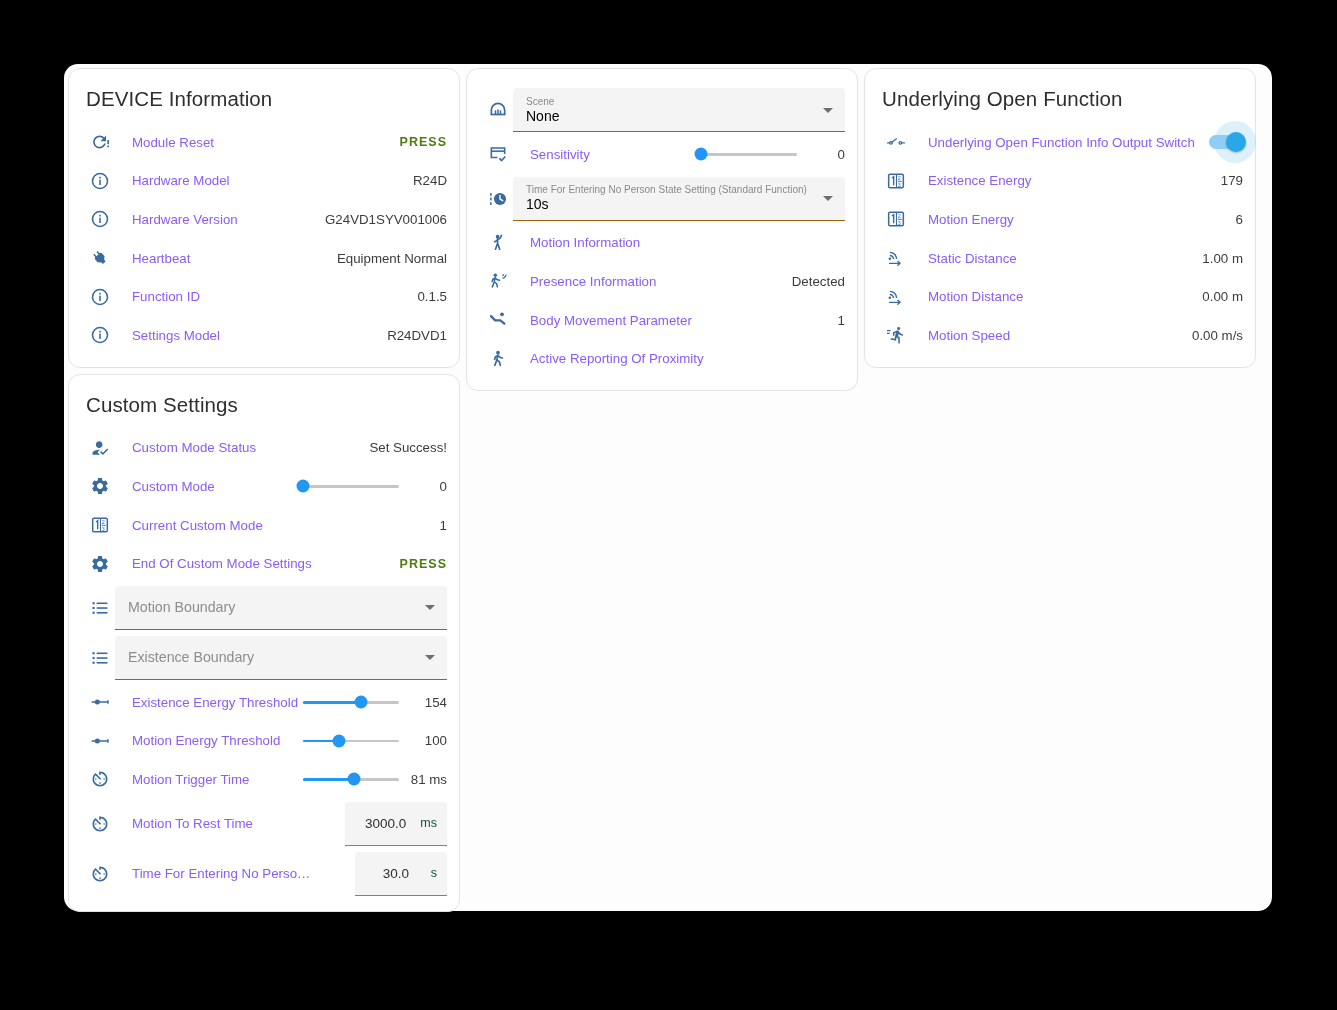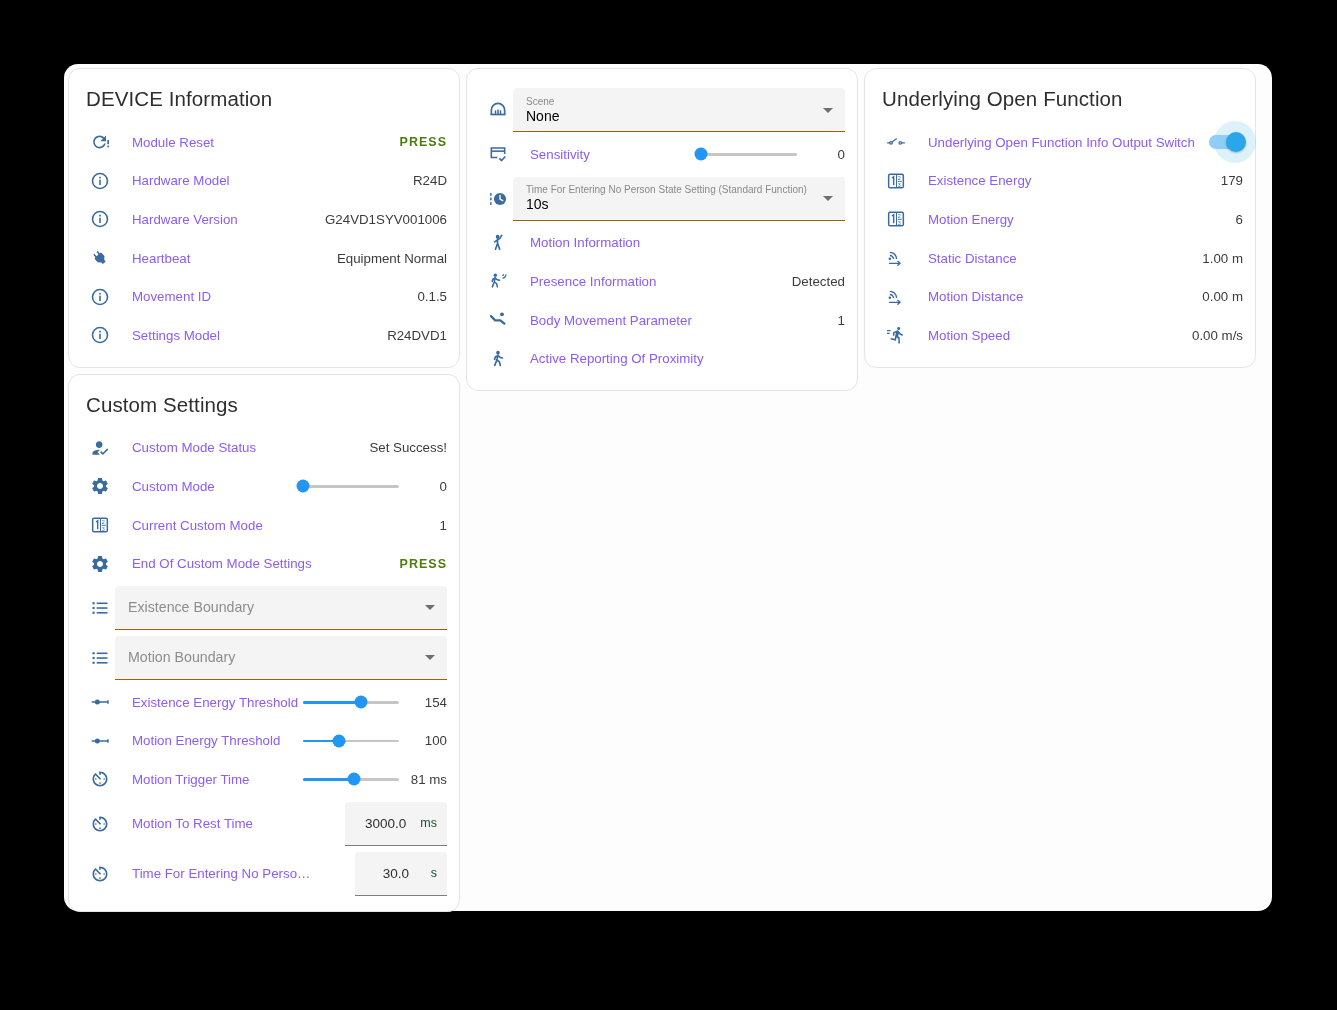--- a/index.html
+++ b/index.html
@@ -205,21 +205,21 @@
             </span>
           <span class="lbl">Heartbeat</span>
           <span class="val">Equipment Normal</span>
         </div>
         <div class="row">
           <span class="ic">
               <svg viewBox="0 0 24 24">
                 <use href="#i-info"></use>
               </svg>
             </span>
-          <span class="lbl">Movement ID</span>
+          <span class="lbl">Function ID</span>
           <span class="val">0.1.5</span>
         </div>
         <div class="row">
           <span class="ic">
               <svg viewBox="0 0 24 24">
                 <use href="#i-info"></use>
               </svg>
             </span>
           <span class="lbl">Settings Model</span>
           <span class="val">R24DVD1</span>
@@ -274,33 +274,33 @@
           <button class="press">PRESS</button>
         </div>
 
         <div class="row field-row">
           <span class="ic">
               <svg viewBox="0 0 24 24">
                 <use href="#i-list"></use>
               </svg>
             </span>
           <div class="field">
+            <span class="f-placeholder">Motion Boundary</span>
+            <span class="caret"></span>
+          </div>
+        </div>
+
+        <div class="row field-row">
+          <span class="ic">
+              <svg viewBox="0 0 24 24">
+                <use href="#i-list"></use>
+              </svg>
+            </span>
+          <div class="field">
             <span class="f-placeholder">Existence Boundary</span>
-            <span class="caret"></span>
-          </div>
-        </div>
-
-        <div class="row field-row">
-          <span class="ic">
-              <svg viewBox="0 0 24 24">
-                <use href="#i-list"></use>
-              </svg>
-            </span>
-          <div class="field">
-            <span class="f-placeholder">Motion Boundary</span>
             <span class="caret"></span>
           </div>
         </div>
 
         <div class="row">
           <span class="ic">
               <svg viewBox="0 0 24 24">
                 <use href="#i-sliderdot"></use>
               </svg>
             </span>

